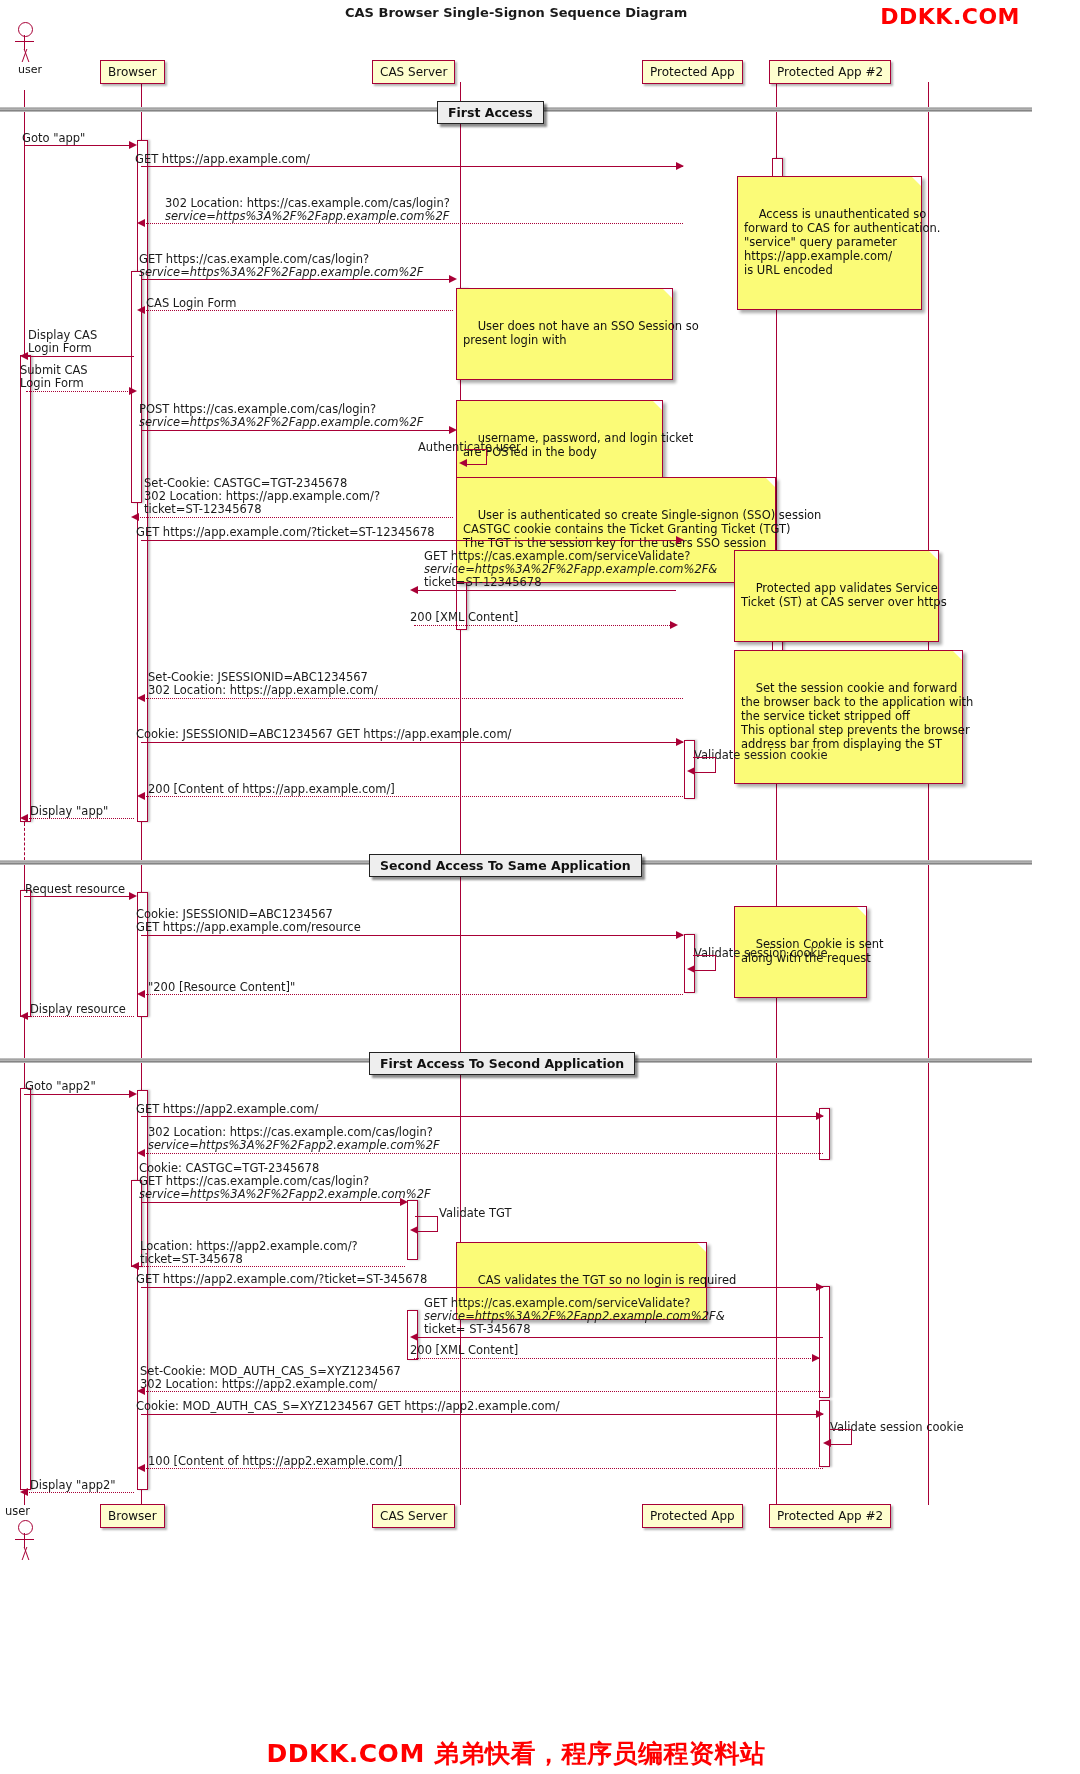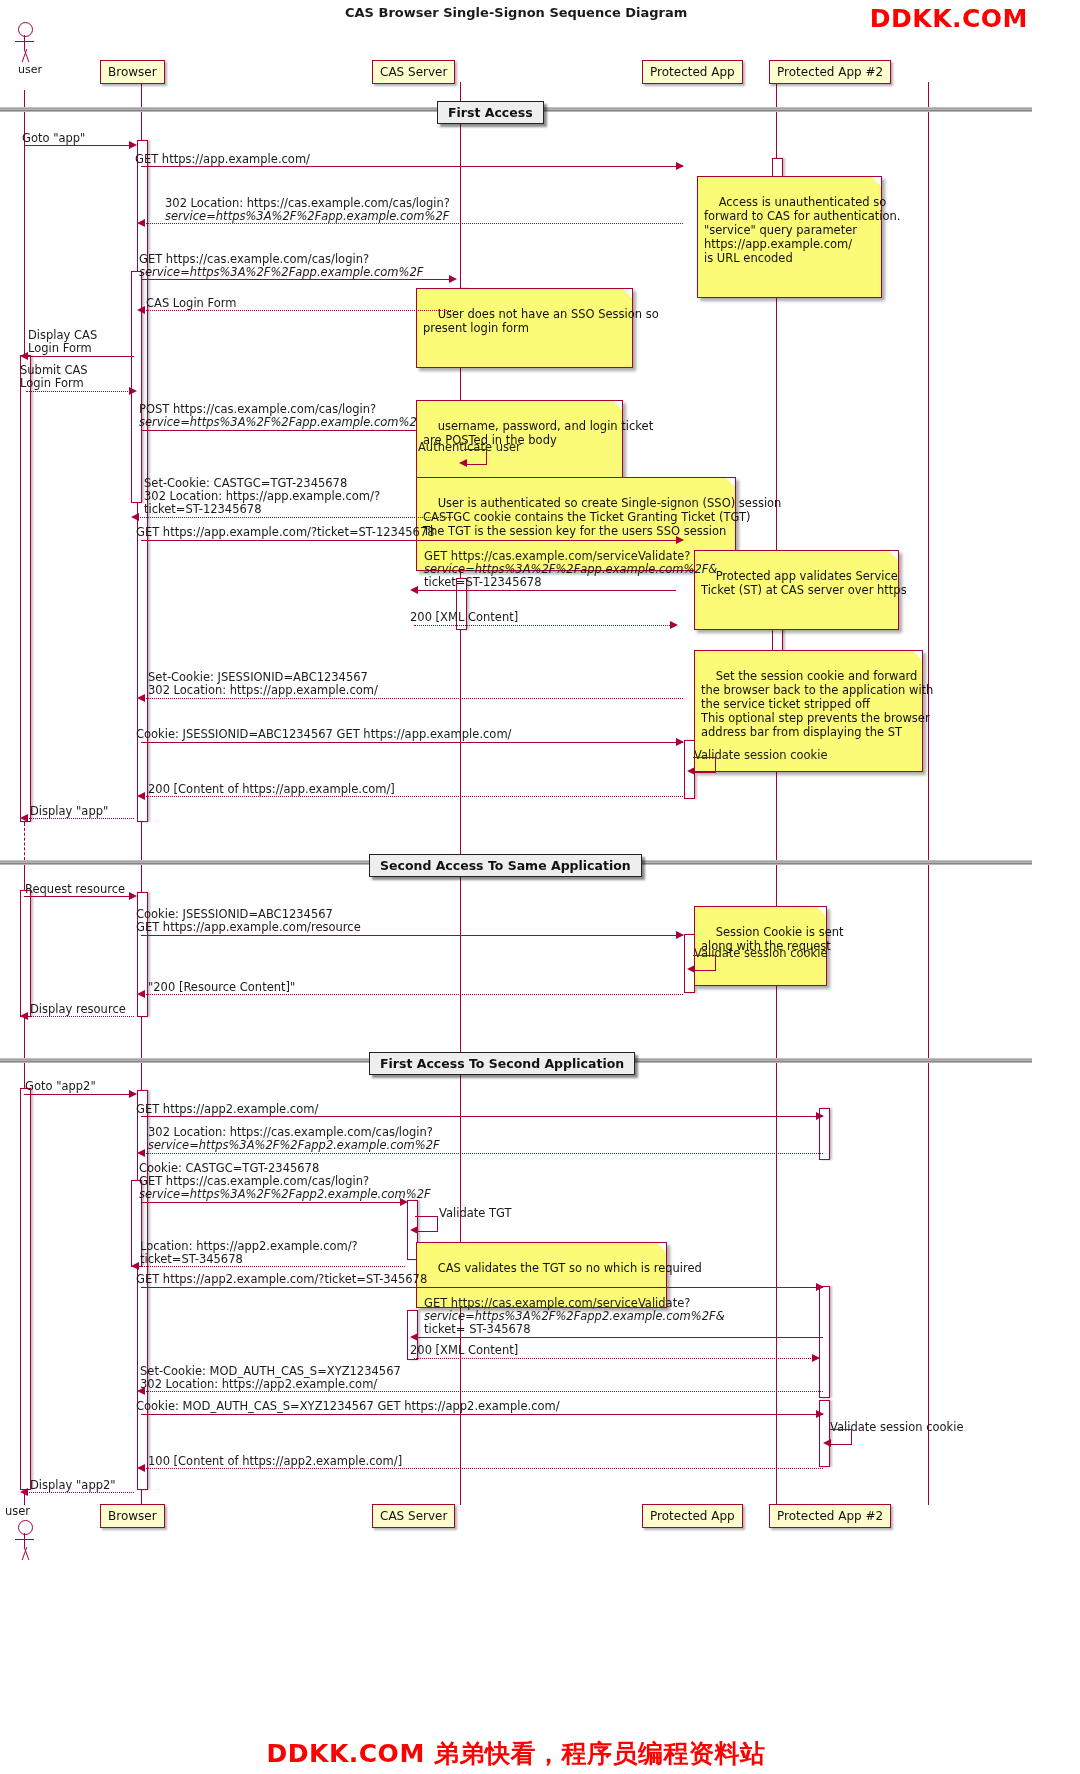--- a/index.html
+++ b/index.html
@@ -38,34 +38,34 @@
   .ah{position:absolute;width:0;height:0;border-top:4px solid transparent;border-bottom:4px solid transparent;}
   .ah.r{border-left:8px solid #A80036;}
   .ah.l{border-right:8px solid #A80036;}
 
   
   .self{position:absolute;border:1.1px solid #A80036;border-left:none;width:22px;height:14px;}
 
   
   .note{position:absolute;background:#FBFB77;border:1.1px solid #A80036;
         box-shadow:3px 3px 3px rgba(0,0,0,.33);font-size:11.5px;line-height:14px;
-        color:#111;padding:4px 7px 4px 6px;white-space:pre;}
+        color:#111;padding:16px 7px 4px 6px;white-space:pre;margin-left:40px;}
   .note .fold{position:absolute;top:0;right:0;width:0;height:0;
         border-left:9px solid transparent;border-top:9px solid #fff;}
 
   
   .divrule{position:absolute;left:0;width:1080px;height:5px;
         background:linear-gradient(to bottom,#fff 0,#808080 1px,#c8c8c8 2px,#6e6e6e 4px,#fff 5px);}
   .divbox{position:absolute;background:#EEEEEE;border:1.6px solid #222;
         box-shadow:3px 3px 2px rgba(0,0,0,.45);font-size:12.5px;font-weight:bold;color:#111;
         padding:3px 10px;white-space:nowrap;}
 
   
   .brand{position:absolute;color:#FF0000;font-weight:bold;letter-spacing:.5px;}
-  .brandtop{top:4px;right:4px;font-size:25px;}
+  .brandtop{top:4px;right:12px;font-size:22px;}
   .brandbot{left:50%;transform:translateX(-50%);bottom:4px;font-size:25px;white-space:nowrap;}
   .wm{position:absolute;font-size:12px;color:#9a9a9a;white-space:nowrap;}
   .wmcircle{position:absolute;width:15px;height:15px;border:1.4px solid #9a9a9a;border-radius:50%;}
 </style>
 </head>
 <body>
 
 <div id="canvas">
 
   <div class="title" style="left:345px;top:5px;">CAS Browser Single-Signon Sequence Diagram</div>
@@ -146,21 +146,21 @@
   <div class="ln dot" style="left:141px;top:223px;width:542px;"></div>
   <div class="ah l" style="left:137px;top:219px;"></div>
 
   <div class="t" style="left:139px;top:253px;">GET https://cas.example.com/cas/login?</div>
   <div class="t it" style="left:139px;top:266px;">service=https%3A%2F%2Fapp.example.com%2F</div>
   <div class="ln" style="left:141px;top:279px;width:312px;"></div>
   <div class="ah r" style="left:449px;top:275px;"></div>
 
   <div class="note" style="left:416px;top:288px;width:202px;">
     <span>User does not have an SSO Session so
-present login form</span>
+present login with</span>
     <span class="fold"></span>
   </div>
 
   <div class="t" style="left:146px;top:297px;">CAS Login Form</div>
   <div class="ln dot" style="left:141px;top:310px;width:312px;"></div>
   <div class="ah l" style="left:137px;top:306px;"></div>
 
   <div class="t" style="left:28px;top:329px;">Display CAS</div>
   <div class="t" style="left:28px;top:342px;">Login Form</div>
   <div class="ln" style="left:24px;top:356px;width:110px;"></div>
@@ -316,21 +316,21 @@
   <div class="t" style="left:139px;top:1175px;">GET https://cas.example.com/cas/login?</div>
   <div class="t it" style="left:139px;top:1188px;">service=https%3A%2F%2Fapp2.example.com%2F</div>
   <div class="ln" style="left:141px;top:1202px;width:264px;"></div>
   <div class="ah r" style="left:400px;top:1198px;"></div>
 
   <div class="t" style="left:439px;top:1207px;">Validate TGT</div>
   <div class="self" style="left:415px;top:1216px;"></div>
   <div class="ah l" style="left:410px;top:1226px;"></div>
 
   <div class="note" style="left:416px;top:1242px;width:236px;">
-    <span>CAS validates the TGT so no which is required</span>
+    <span>CAS validates the TGT so no login is required</span>
     <span class="fold"></span>
   </div>
 
   <div class="t" style="left:140px;top:1240px;">Location: https://app2.example.com/?</div>
   <div class="t" style="left:140px;top:1253px;">ticket=ST-345678</div>
   <div class="ln dot" style="left:135px;top:1266px;width:270px;"></div>
   <div class="ah l" style="left:131px;top:1262px;"></div>
 
   <div class="t" style="left:136px;top:1273px;">GET https://app2.example.com/?ticket=ST-345678</div>
   <div class="ln" style="left:141px;top:1287px;width:682px;"></div>

